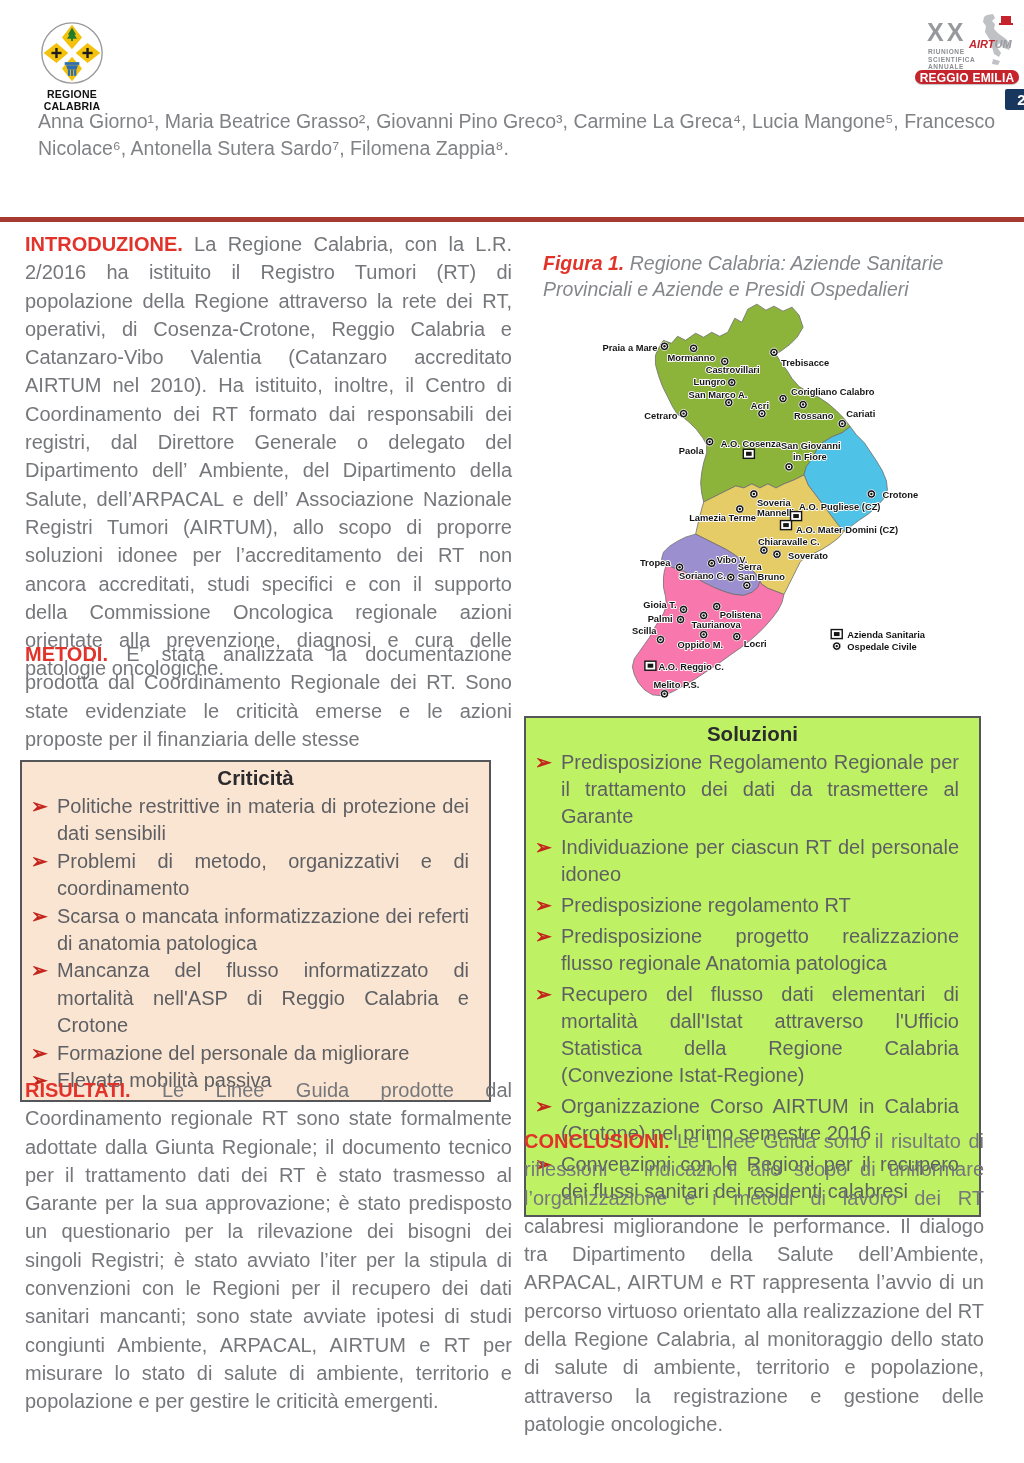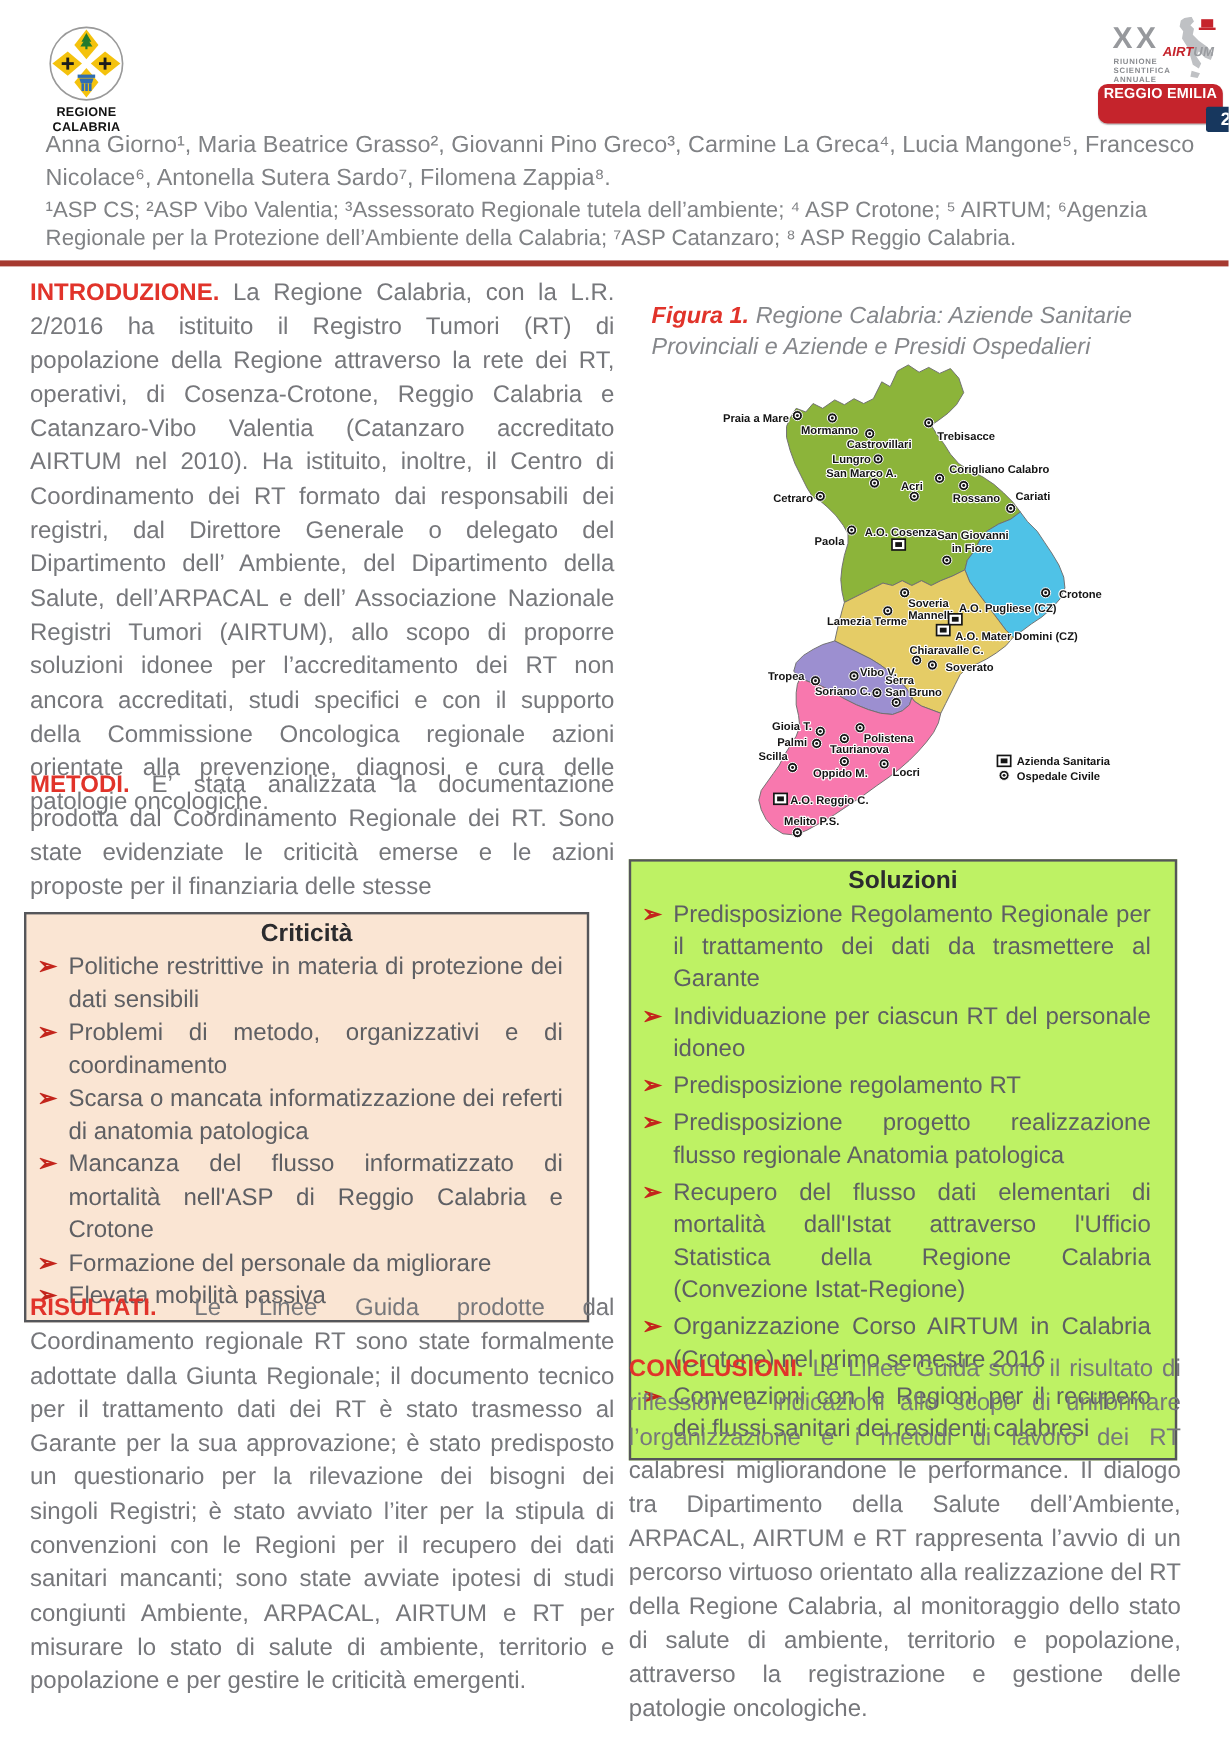--- a/index.html
+++ b/index.html
@@ -12,21 +12,21 @@
   .titles{position:absolute;left:120px;top:22px;width:790px;text-align:center;
           color:#c2242a;font-weight:bold;letter-spacing:-.5px;}
   .title-line{font-size:33px;line-height:45px;white-space:nowrap;}
   .conf-logo{position:absolute;left:903px;top:12px;width:120px;height:102px;}
   .conf-xx{position:absolute;left:24px;top:6px;font-size:25px;font-weight:bold;color:#97999d;letter-spacing:3px;}
   .conf-meeting{position:absolute;left:25px;top:36px;font-size:6.5px;line-height:7.5px;
                 color:#8a8c90;font-weight:bold;letter-spacing:.6px;}
   .conf-italy{position:absolute;left:64px;top:2px;}
   .conf-brand{position:absolute;left:66px;top:26px;font-size:11px;font-style:italic;font-weight:bold;}
   .brand-red{color:#c5242c;} .brand-gray{color:#9a9ca0;}
-  .conf-venue{position:absolute;left:12px;top:58px;width:104px;height:33px;background:#c5242c;
+  .conf-venue{position:absolute;left:12px;top:58px;width:104px;height:14px;background:#c5242c;
               border-radius:8px;color:#fff;font-size:12px;font-weight:bold;text-align:center;
               line-height:17px;letter-spacing:.2px;box-shadow:0 1px 1px rgba(0,0,0,.25);}
   .conf-year{position:absolute;left:54px;top:77px;width:58px;height:21px;background:#17375e;
              border-radius:2px;color:#fff;font-size:15px;font-weight:bold;text-align:center;line-height:21px;margin-left:48px;}
   .authors{position:absolute;left:38px;top:108px;width:966px;color:#808285;}
   .authors-line{margin:0;font-size:19.5px;line-height:26.5px;}
   .affil-line{margin:3px 0 0 0;font-size:18.5px;line-height:22.5px;}
   .rule{position:absolute;left:0;top:217px;width:1024px;height:5px;background:#a63a30;}
   
   .para{position:absolute;font-size:20px;line-height:28.3px;color:#76777b;text-align:justify;}
@@ -96,21 +96,20 @@
       <rect x="28" y="2" width="10" height="7" fill="#c5242c"></rect>
       <rect x="26" y="9" width="14" height="2" fill="#c5242c"></rect>
     </svg>
     <div class="conf-brand"><span class="brand-red">AIRT</span><span class="brand-gray">UM</span></div>
     <div class="conf-venue">REGGIO EMILIA</div>
     <div class="conf-year">2016</div>
   </div>
 
   <div class="authors">
     <p class="authors-line">Anna Giorno¹, Maria Beatrice Grasso², Giovanni Pino Greco³, Carmine La Greca⁴, Lucia Mangone⁵, Francesco Nicolace⁶, Antonella Sutera Sardo⁷, Filomena Zappia⁸.</p>
-    <p class="affil-line">¹ASP CS; ²ASP Vibo Valentia; ³Assessorato Regionale tutela dell’ambiente; ⁴ ASP Crotone; ⁵ AIRTUM; ⁶Agenzia Regionale per la Protezione dell’Ambiente della Calabria; ⁷ASP Catanzaro; ⁸ ASP Reggio Calabria.</p>
   </div>
 
   <div class="rule"></div>
 
   <div class="para intro">
     <span class="sec-h">INTRODUZIONE.</span>
     <span>La Regione Calabria, con la L.R. 2/2016 ha istituito il Registro Tumori (RT) di popolazione della Regione attraverso la rete dei RT, operativi, di Cosenza-Crotone, Reggio Calabria e Catanzaro-Vibo Valentia (Catanzaro accreditato AIRTUM nel 2010). Ha istituito, inoltre, il Centro di Coordinamento dei RT formato dai responsabili dei registri, dal Direttore Generale o delegato del Dipartimento dell’ Ambiente, del Dipartimento della Salute, dell’ARPACAL e dell’ Associazione Nazionale Registri Tumori (AIRTUM), allo scopo di proporre soluzioni idonee per l’accreditamento dei RT non ancora accreditati, studi specifici e con il supporto della Commissione Oncologica regionale  azioni orientate alla prevenzione, diagnosi e cura delle patologie oncologiche.</span>
   </div>
 
   <div class="para metodi">

